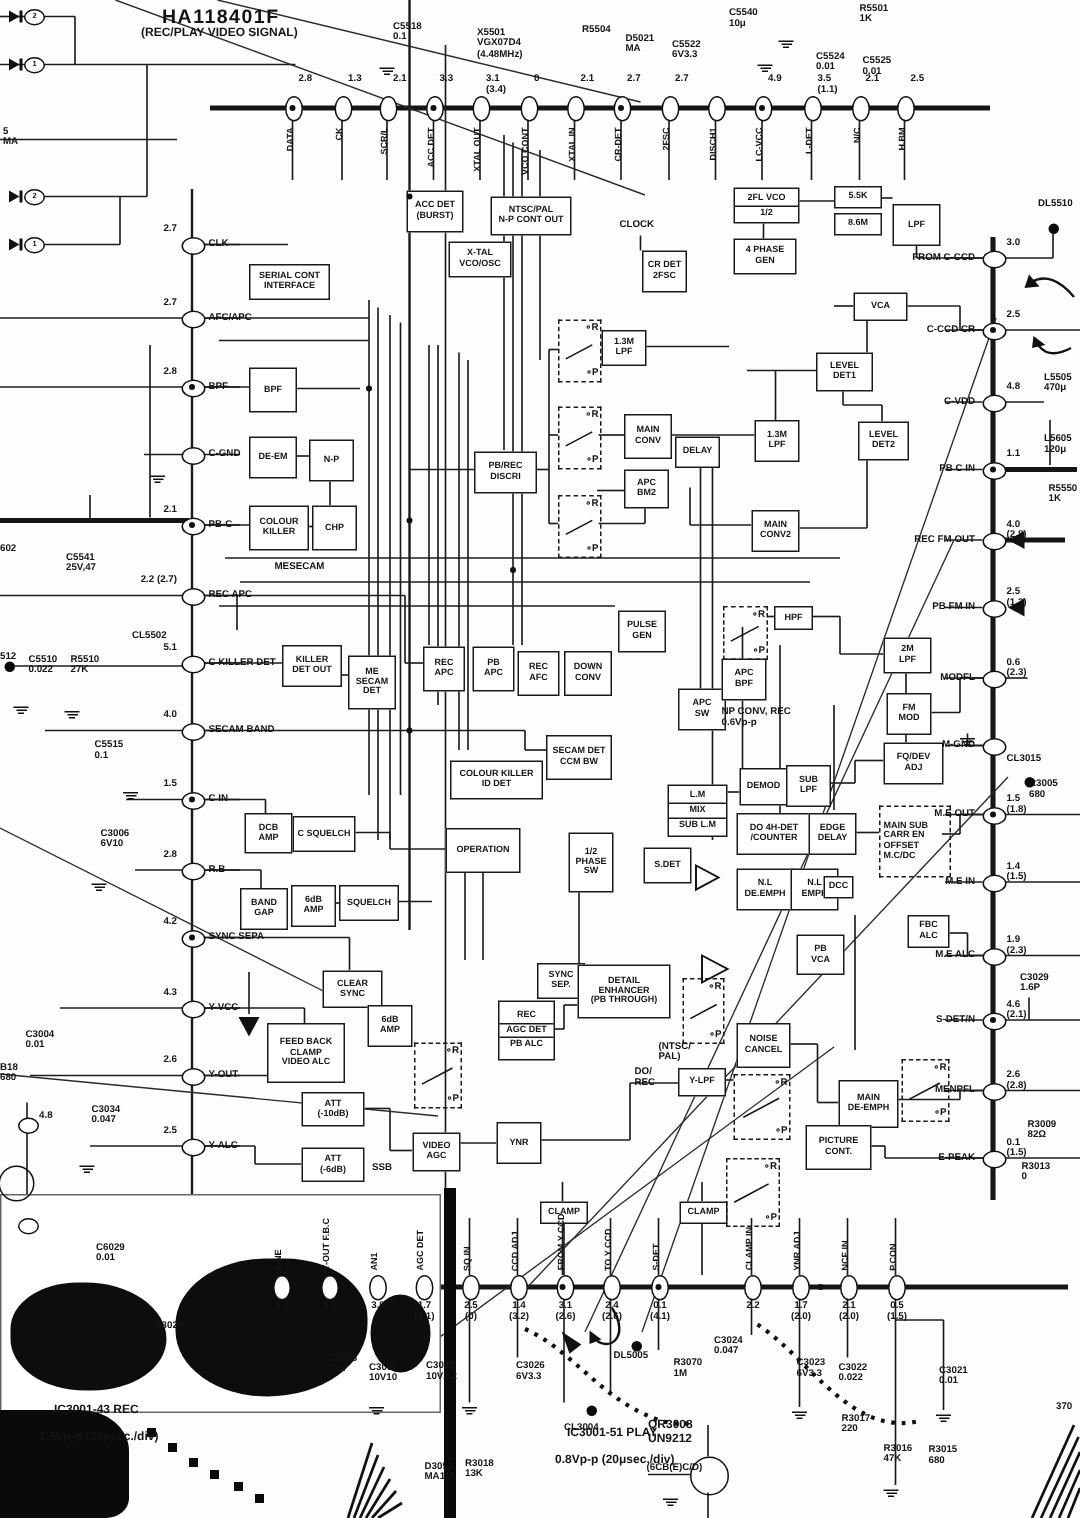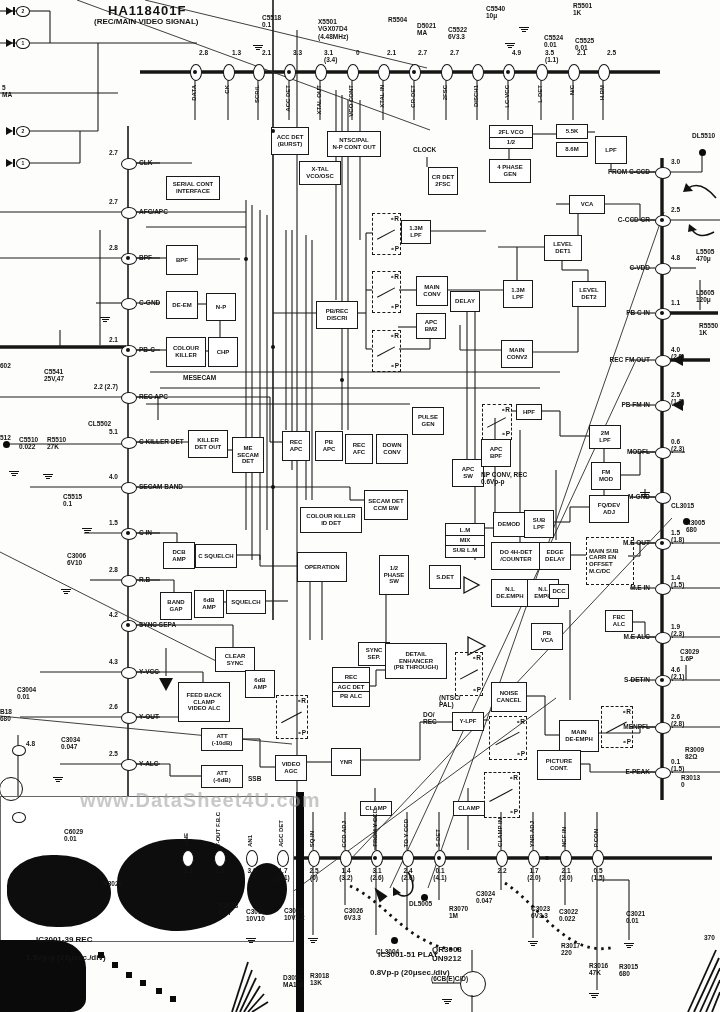--- a/index.html
+++ b/index.html
@@ -358,38 +358,37 @@
       <polygon points="689,224 688,232 697,230"></polygon>
       <polygon points="393,887 393,896 401,893"></polygon>
     </g>
     <g stroke="#111" stroke-width="1.3" fill="none">
       <polygon points="464,577 464,593 479,585"></polygon>
       <polygon points="468,637 468,655 485,646"></polygon>
     </g>
   </svg>
 
   <div class="title">HA118401F</div>
-  <div class="subtitle">(REC/MAIN VIDEO SIGNAL)</div>
-  <div class="wm">www.DataSheet4U.com</div>
+  <div class="subtitle">(REC/PLAY VIDEO SIGNAL)</div>
 
   <div class="photo" style="left:0;top:796px;width:292px;height:144px;">
     <div class="blob" style="left:6px;top:58px;width:104px;height:72px;border-radius:45% 55% 50% 50%;"></div>
     <div class="blob" style="left:116px;top:42px;width:128px;height:92px;border-radius:50% 45% 55% 50%;"></div>
     <div class="blob" style="left:246px;top:66px;width:40px;height:52px;border-radius:50%;"></div>
   </div>
   <div class="bar" style="left:296px;top:792px;width:8px;height:220px;"></div>
   <div class="cblob" style="left:0;top:940px;width:86px;height:72px;"></div>
   <div class="pdot" style="left:98px;top:952px;width:6px;height:6px;"></div>
   <div class="pdot" style="left:112px;top:962px;width:6px;height:6px;"></div>
   <div class="pdot" style="left:126px;top:972px;width:6px;height:6px;"></div>
   <div class="pdot" style="left:140px;top:980px;width:6px;height:6px;"></div>
   <div class="pdot" style="left:156px;top:988px;width:6px;height:6px;"></div>
   <div class="pdot" style="left:170px;top:996px;width:6px;height:6px;"></div>
 
-  <div class="cap" style="left:36px;top:936px;">IC3001-39 REC</div>
+  <div class="cap" style="left:36px;top:936px;">IC3001-43 REC</div>
   <div class="cap" style="left:26px;top:954px;">1.5Vp-p (23μsec./div)</div>
   <div class="cap" style="left:378px;top:951px;">IC3001-51 PLAY</div>
   <div class="cap" style="left:370px;top:969px;">0.8Vp-p (20μsec./div)</div>
 
 <div class="pin" style="left: 190px; top: 64px; width: 10px; height: 15px;"></div>
     <div class="vlabel" style="left: 191px; top: 85px;">DATA</div>
     <div class="val" style="left: 199px; top: 50px;">2.8</div>
     <div class="pin" style="left: 223px; top: 64px; width: 10px; height: 15px;"></div>
     <div class="vlabel" style="left: 224px; top: 85px;">CK</div>
     <div class="val" style="left: 232px; top: 50px;">1.3</div>

